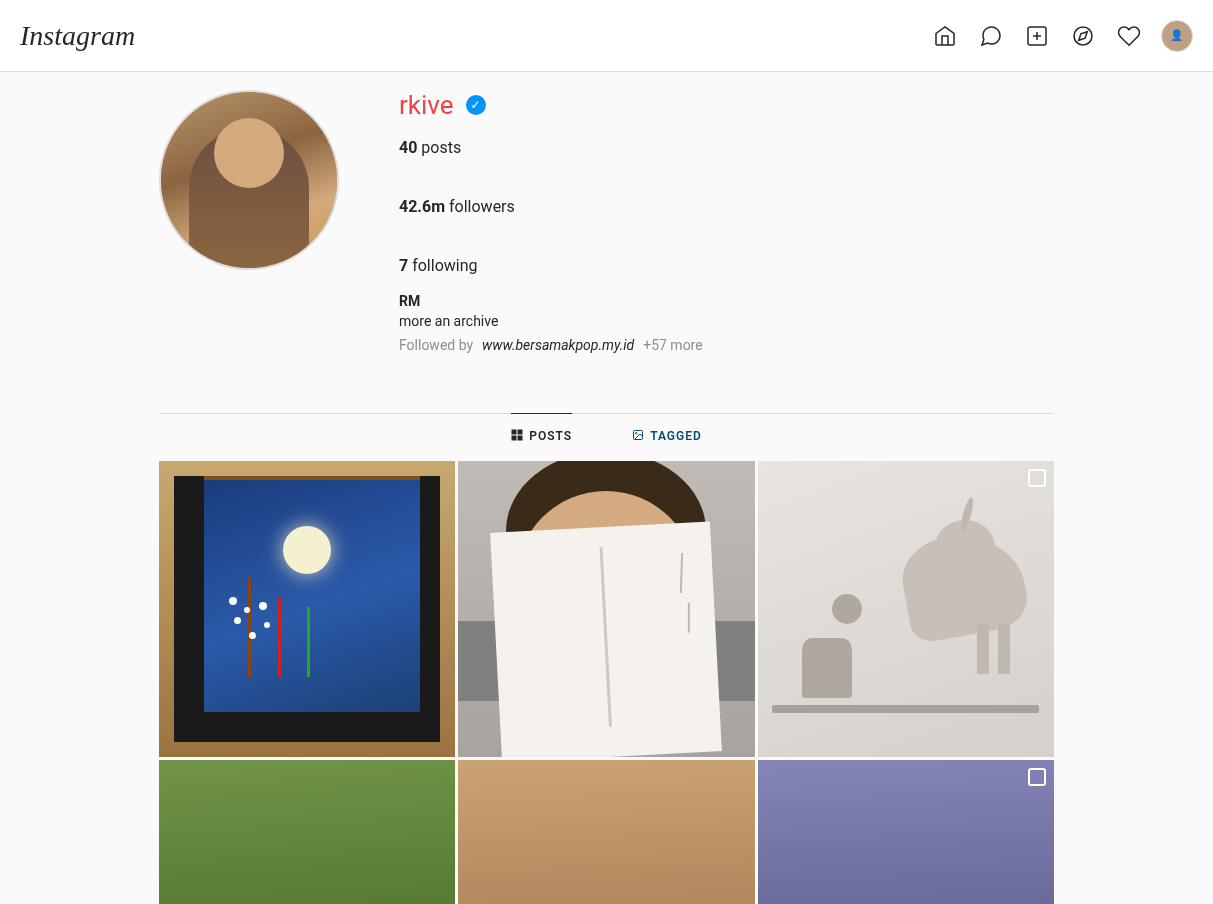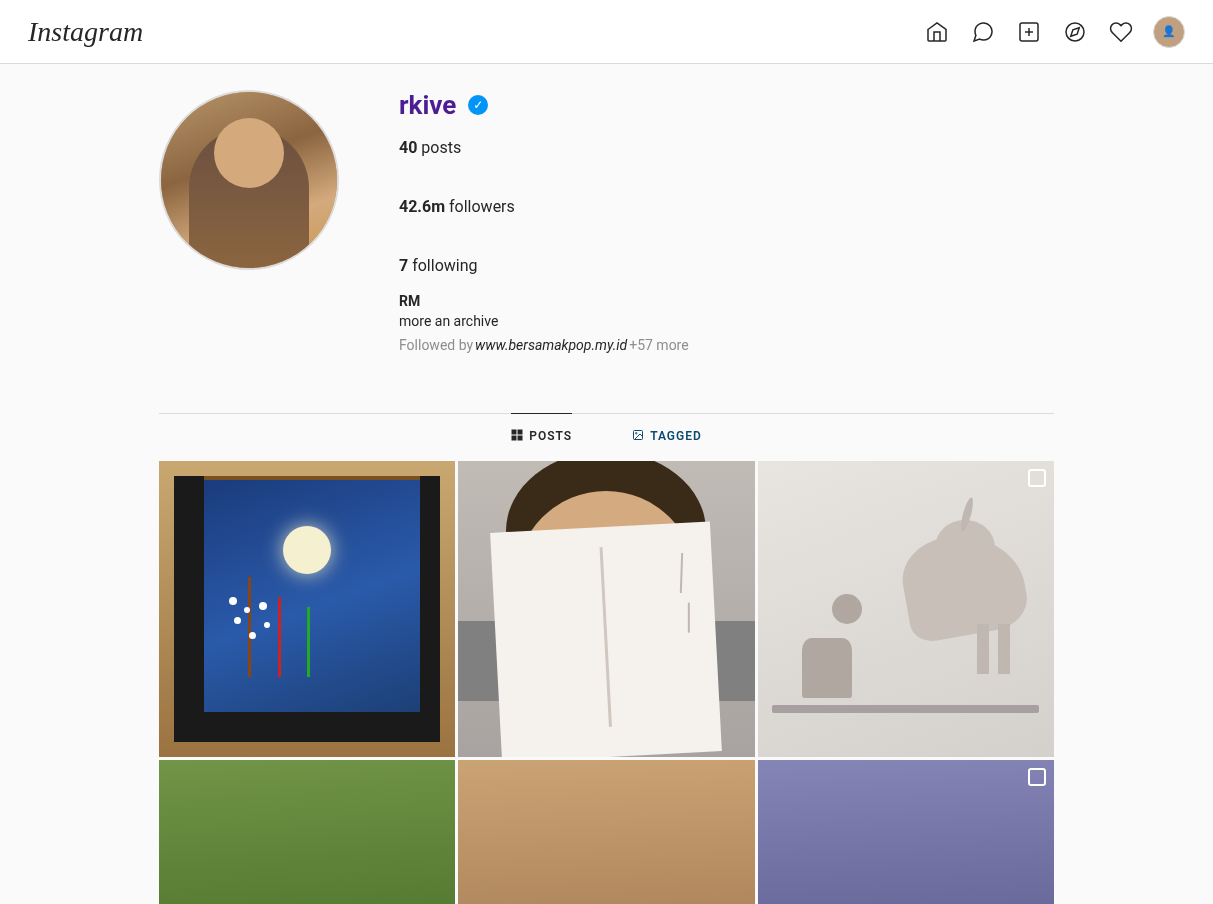--- a/index.html
+++ b/index.html
@@ -1,23 +1,23 @@
 <!DOCTYPE html>
 <html><head>
   <meta charset="utf-8">
   <style>
     * { margin: 0; padding: 0; box-sizing: border-box; }
     body { font-family: -apple-system, BlinkMacSystemFont, 'Segoe UI', Roboto, sans-serif; background: #fafafa; color: #262626; }
 
     
     .header {
-      position: fixed; top: 0; left: 0; right: 0; height: 64px;
+      position: fixed; top: 0; left: 0; right: 0; height: 72px;
       background: #fff; border-bottom: 1px solid #dbdbdb;
       display: flex; align-items: center; justify-content: space-between;
-      padding: 0 28px; z-index: 100;
+      padding: 0 20px; z-index: 100;
     }
     .header-logo {
       font-family: Georgia, 'Times New Roman', serif;
       font-size: 28px; font-style: italic; font-weight: 400;
       color: #262626; cursor: pointer;
     }
     .header-search {
       display: flex; align-items: center;
       background: #efefef; border-radius: 8px;
       padding: 8px 14px; width: 268px;
@@ -95,21 +95,21 @@
     }
 
     .profile-info {
       flex: 1;
     }
     .profile-name-row {
       display: flex; align-items: center; gap: 12px;
       margin-bottom: 18px;
     }
     .profile-username {
-      font-size: 26px; font-weight: 700; color: #4c1d95;
+      font-size: 26px; font-weight: 400; color: #ef4444;
     }
     .verified-badge {
       width: 20px; height: 20px;
       background: #0095f6;
       border-radius: 50%;
       display: flex; align-items: center; justify-content: center;
       color: #fff; font-size: 12px;
     }
     .profile-actions {
       display: flex; align-items: center; gap: 8px;
@@ -153,21 +153,21 @@
       font-weight: 700;
     }
     .profile-bio-name {
       font-size: 14px; font-weight: 700; margin-bottom: 4px;
     }
     .profile-bio-text {
       font-size: 14px; color: #262626; margin-bottom: 8px;
     }
     .profile-followed-by {
       font-size: 14px; color: #262626;
-      display: flex; align-items: center; gap: 2px;
+      display: flex; align-items: center; gap: 9px;
     }
     .followed-by-label {
       color: #8e8e8e;
     }
     .followed-by-link {
       font-style: italic; font-weight: 400;
       text-decoration: none; color: #262626;
     }
     .followed-by-more {
       color: #8e8e8e;

